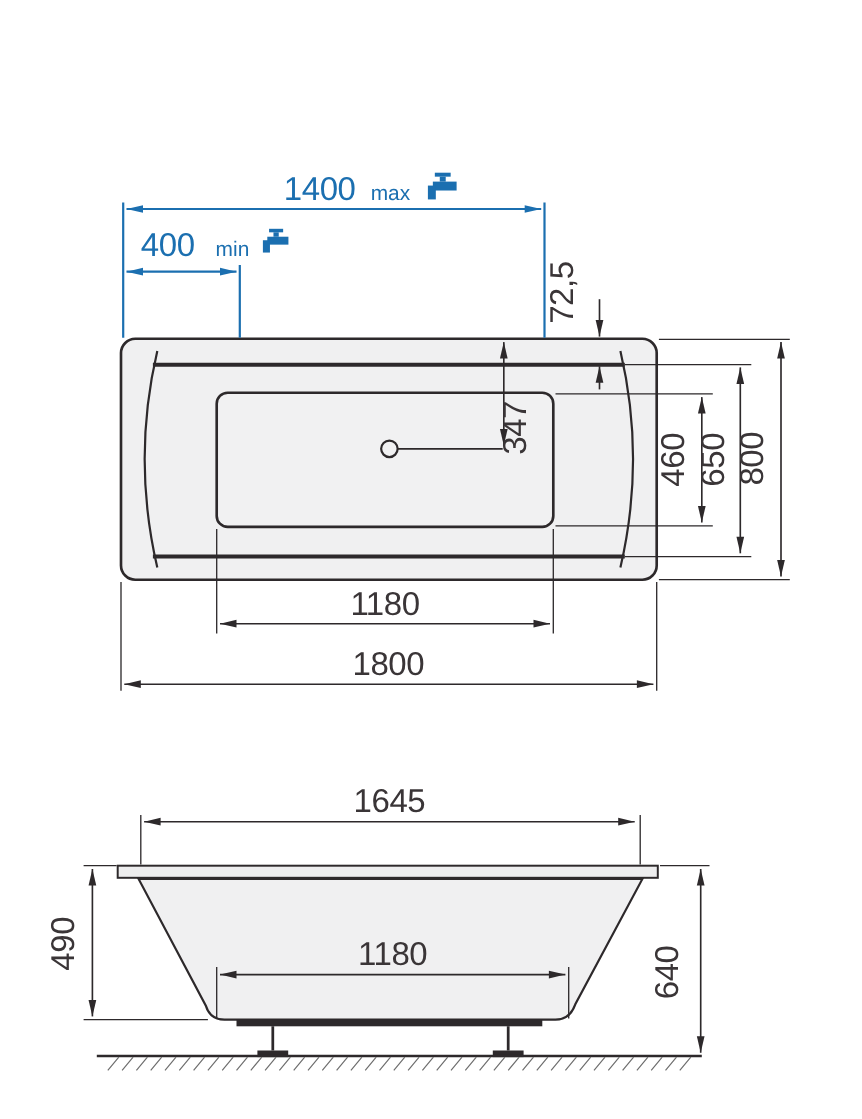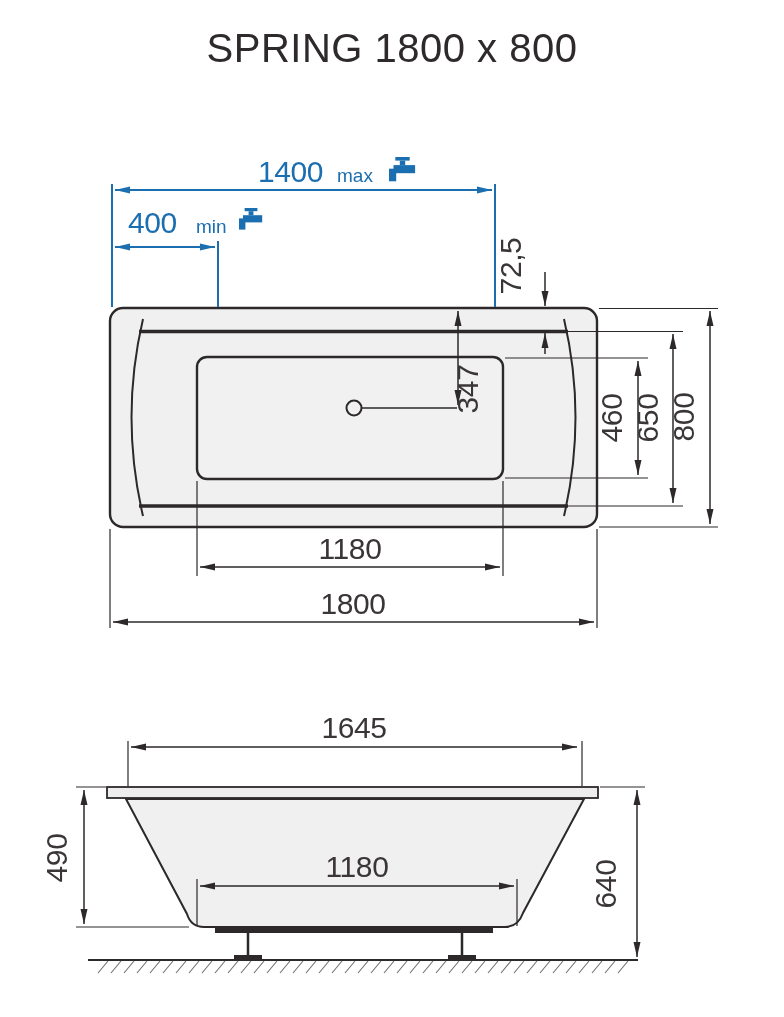--- a/index.html
+++ b/index.html
@@ -9,21 +9,20 @@
          font-size:40px;letter-spacing:0.5px;color:#2e2a2b;}
   svg{position:absolute;top:0;left:0;}
   .num{font-family:"Liberation Sans",sans-serif;font-size:30px;fill:#3a3537;letter-spacing:-0.4px;}
   .small{font-family:"Liberation Sans",sans-serif;font-size:19px;fill:#1b6fb0;}
   .bluenum{font-family:"Liberation Sans",sans-serif;font-size:30px;fill:#1b6fb0;letter-spacing:-0.4px;}
 </style>
 </head>
 <body>
 
 <div id="stage">
-  <div id="title">SPRING 1800 x 800</div>
 
   <svg width="784" height="1017" viewBox="0 0 784 1017">
     <defs>
       <marker id="ak" markerUnits="userSpaceOnUse" markerWidth="16" markerHeight="8" refX="15.5" refY="4" orient="auto-start-reverse">
         <path d="M0.5,0.5 L15.5,4 L0.5,7.5 Z" fill="#2d292b"></path>
       </marker>
       <marker id="ab" markerUnits="userSpaceOnUse" markerWidth="16" markerHeight="8" refX="15.5" refY="4" orient="auto-start-reverse">
         <path d="M0.5,0.5 L15.5,4 L0.5,7.5 Z" fill="#1b6fb0"></path>
       </marker>
     </defs>

